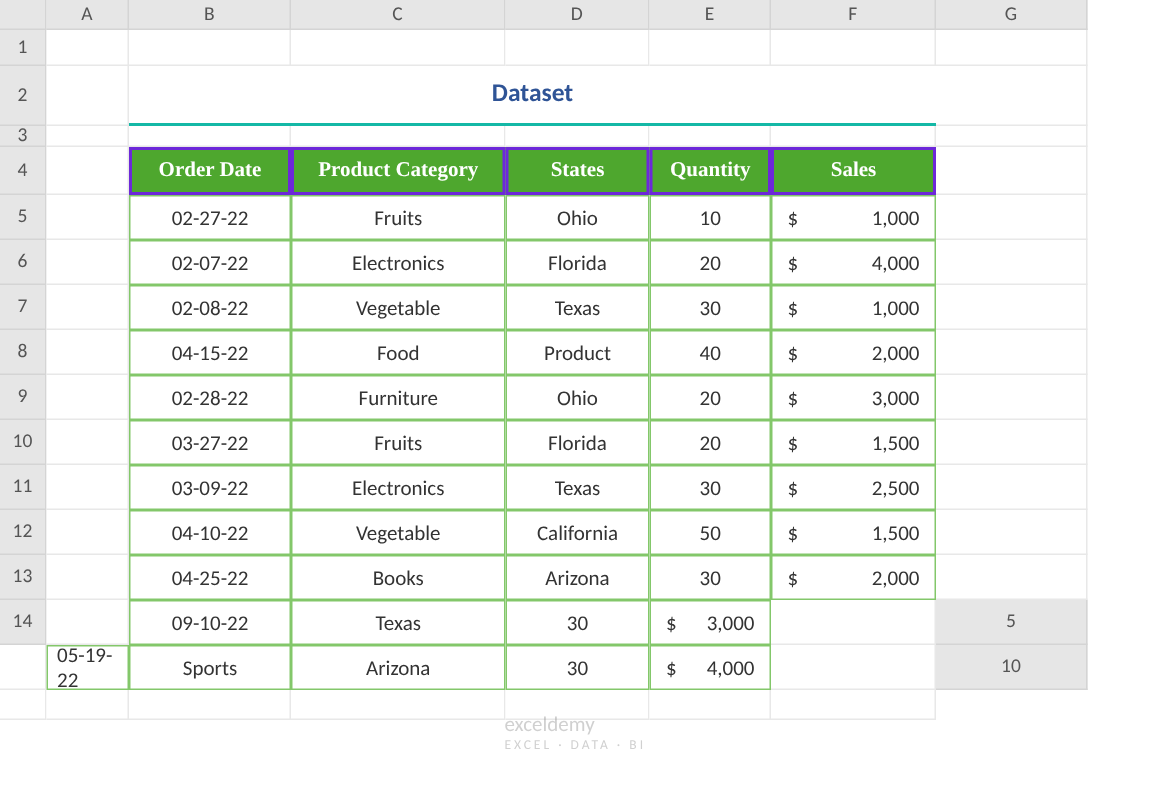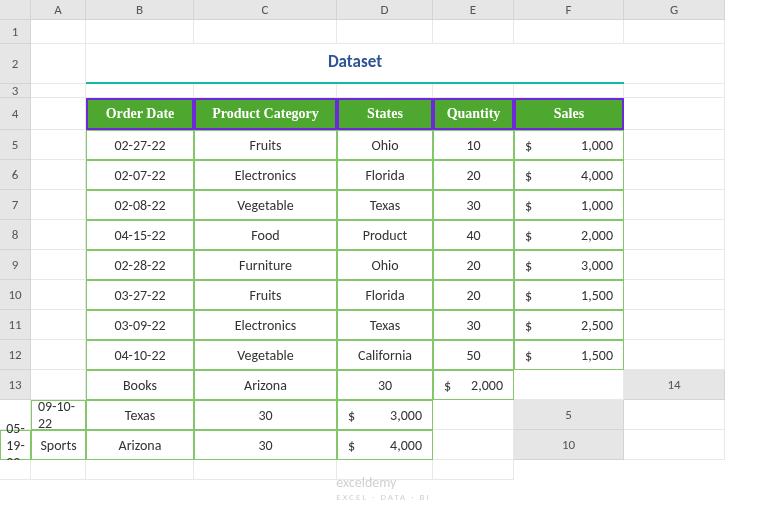--- a/index.html
+++ b/index.html
@@ -239,20 +239,21 @@
   <div class="tbl-cell">California</div>
   <div class="tbl-cell">50</div>
   <div class="tbl-cell sales-cell">
       <span class="dollar">$</span>
       <span class="amount">1,500</span>
     </div>
   <div class="cell"></div>
 
   <div class="row-head">13</div>
   <div class="cell"></div>
+  <div class="tbl-cell">04-25-22</div>
   <div class="tbl-cell">Books</div>
   <div class="tbl-cell">Arizona</div>
   <div class="tbl-cell">30</div>
   <div class="tbl-cell sales-cell">
       <span class="dollar">$</span>
       <span class="amount">2,000</span>
     </div>
   <div class="cell"></div>
 
   <div class="row-head">14</div>

